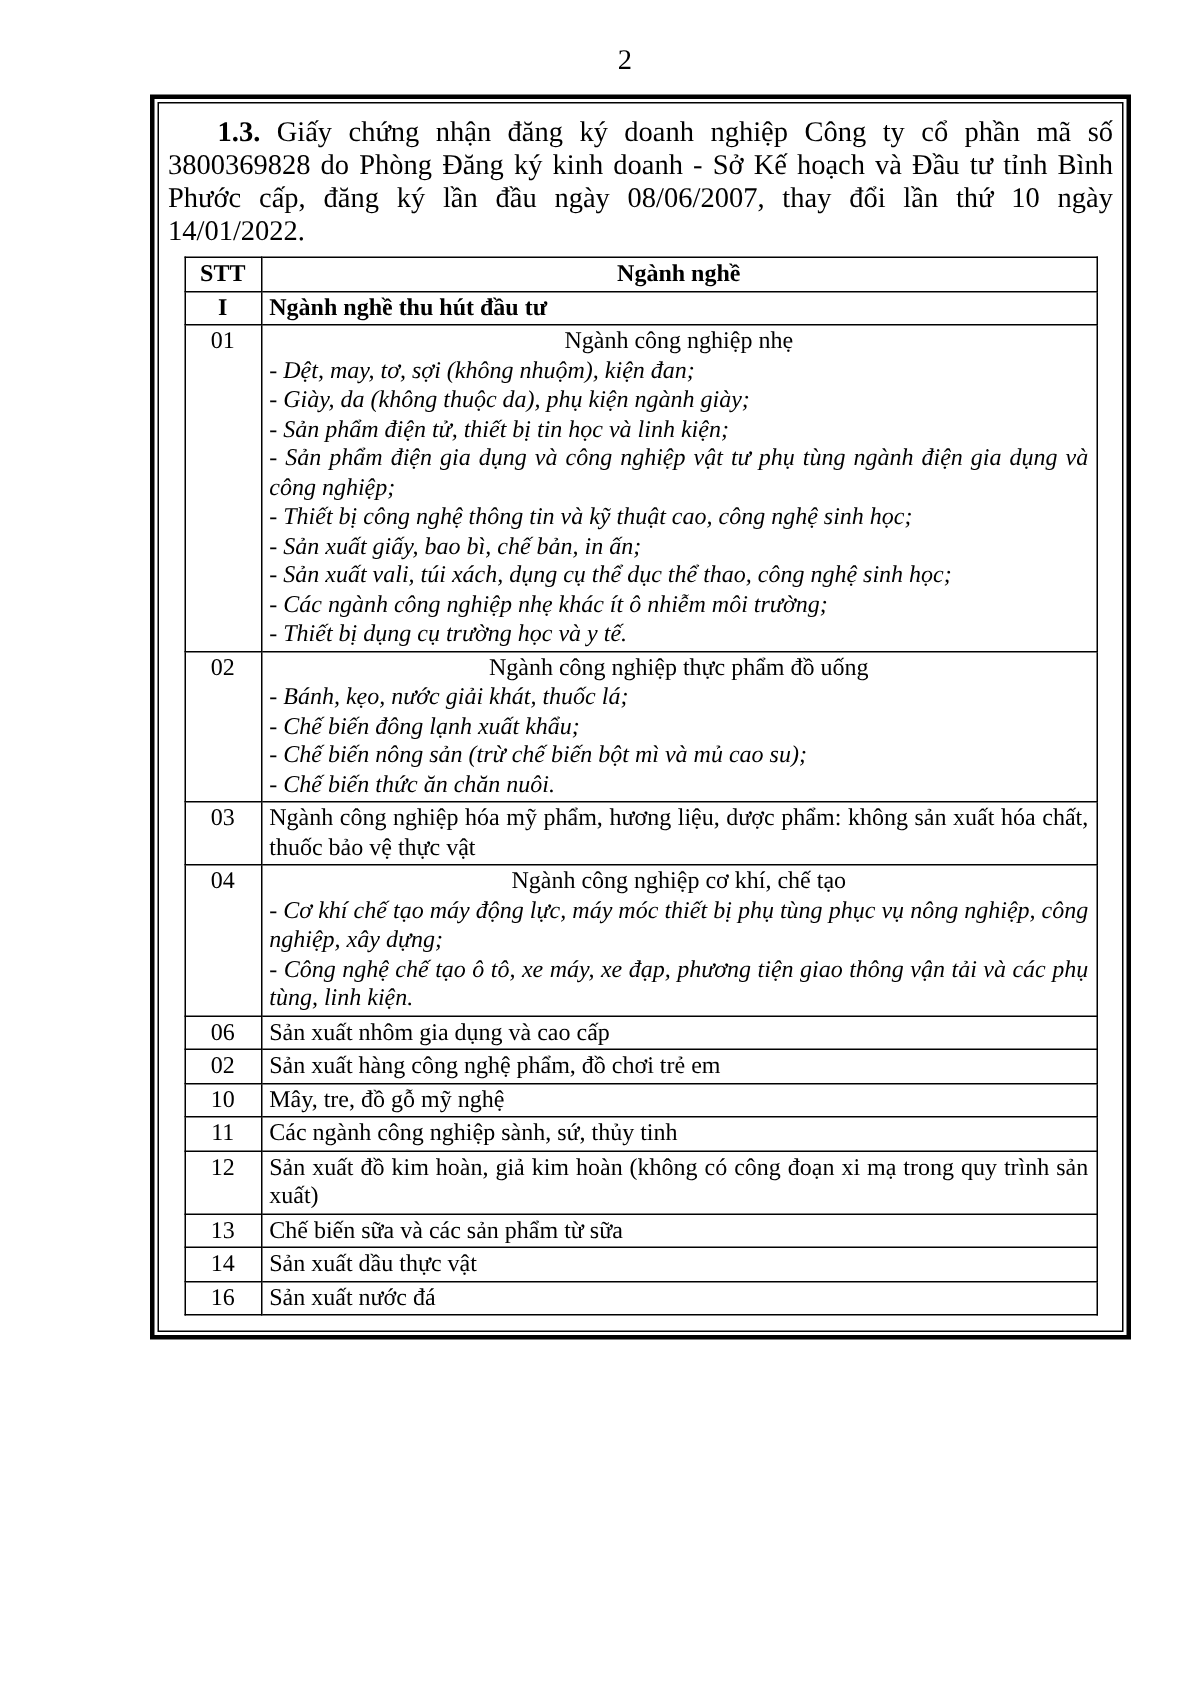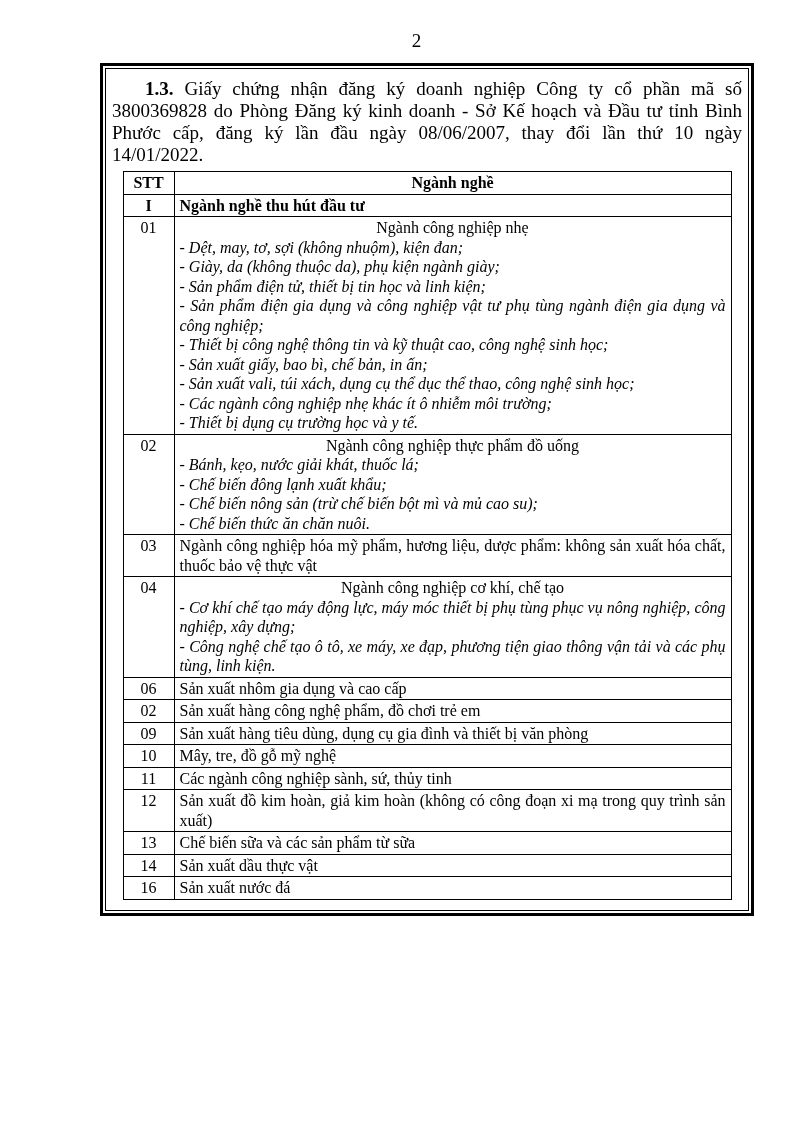--- a/index.html
+++ b/index.html
@@ -129,26 +129,20 @@
               <div class="cell-text">Sản xuất nhôm gia dụng và cao cấp</div>
             </td>
       </tr>
       <tr>
         <td class="stt">02</td>
         <td>
               <div class="cell-text">Sản xuất hàng công nghệ phẩm, đồ chơi trẻ em</div>
             </td>
       </tr>
       <tr>
-        <td class="stt">09</td>
-        <td>
-              <div class="cell-text">Sản xuất hàng tiêu dùng, dụng cụ gia đình và thiết bị văn phòng</div>
-            </td>
-      </tr>
-      <tr>
         <td class="stt">10</td>
         <td>
               <div class="cell-text">Mây, tre, đồ gỗ mỹ nghệ</div>
             </td>
       </tr>
       <tr>
         <td class="stt">11</td>
         <td>
               <div class="cell-text">Các ngành công nghiệp sành, sứ, thủy tinh</div>
             </td>

